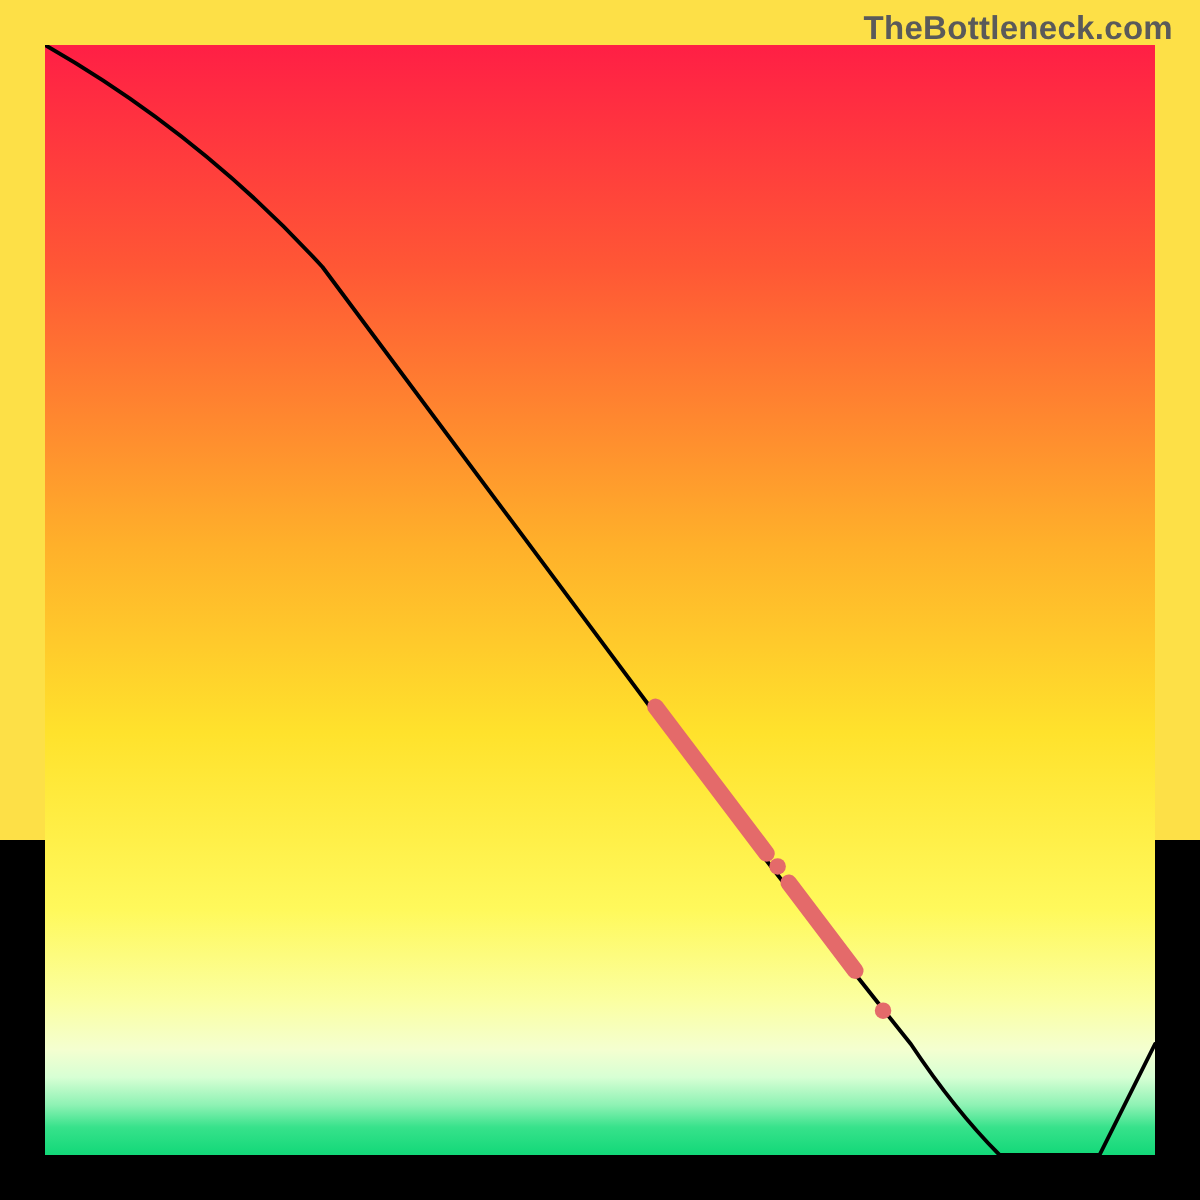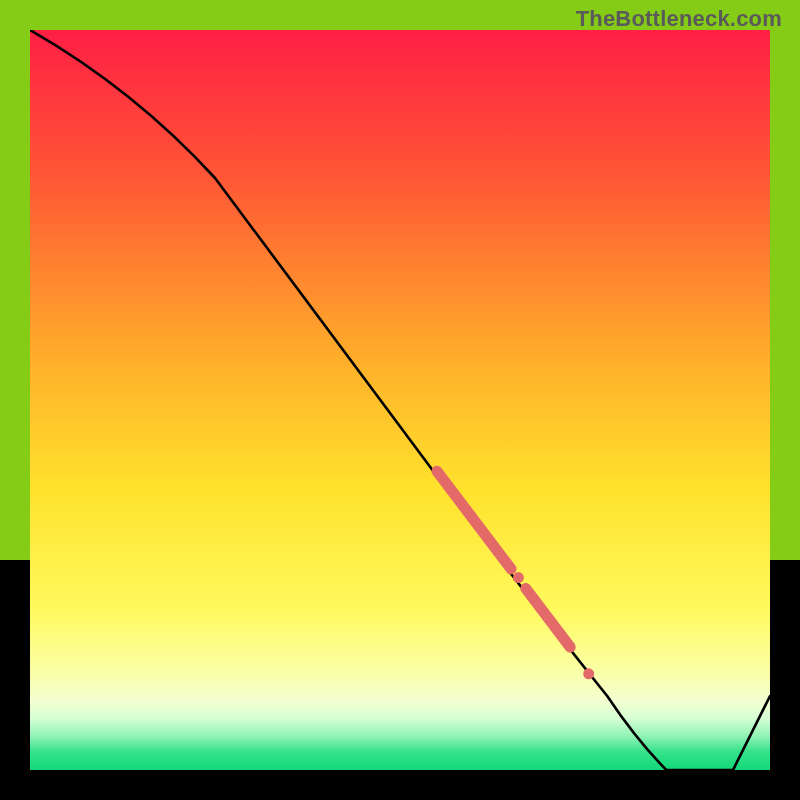--- a/index.html
+++ b/index.html
@@ -8,21 +8,21 @@
     width: 800px;
     height: 800px;
     background: #000;
     overflow: hidden;
     font-family: Arial, Helvetica, sans-serif;
   }
   .frame {
     position: relative;
     width: 800px;
     height: 560px;
-    background: #84cc16;
+    background: #fde047;
     text-align: center;
   }
   .watermark {
     position: absolute;
     top: 6px;
     right: 18px;
     color: #5a5a5a;
     font-size: 22px;
     font-weight: 600;
     letter-spacing: 0.2px;

